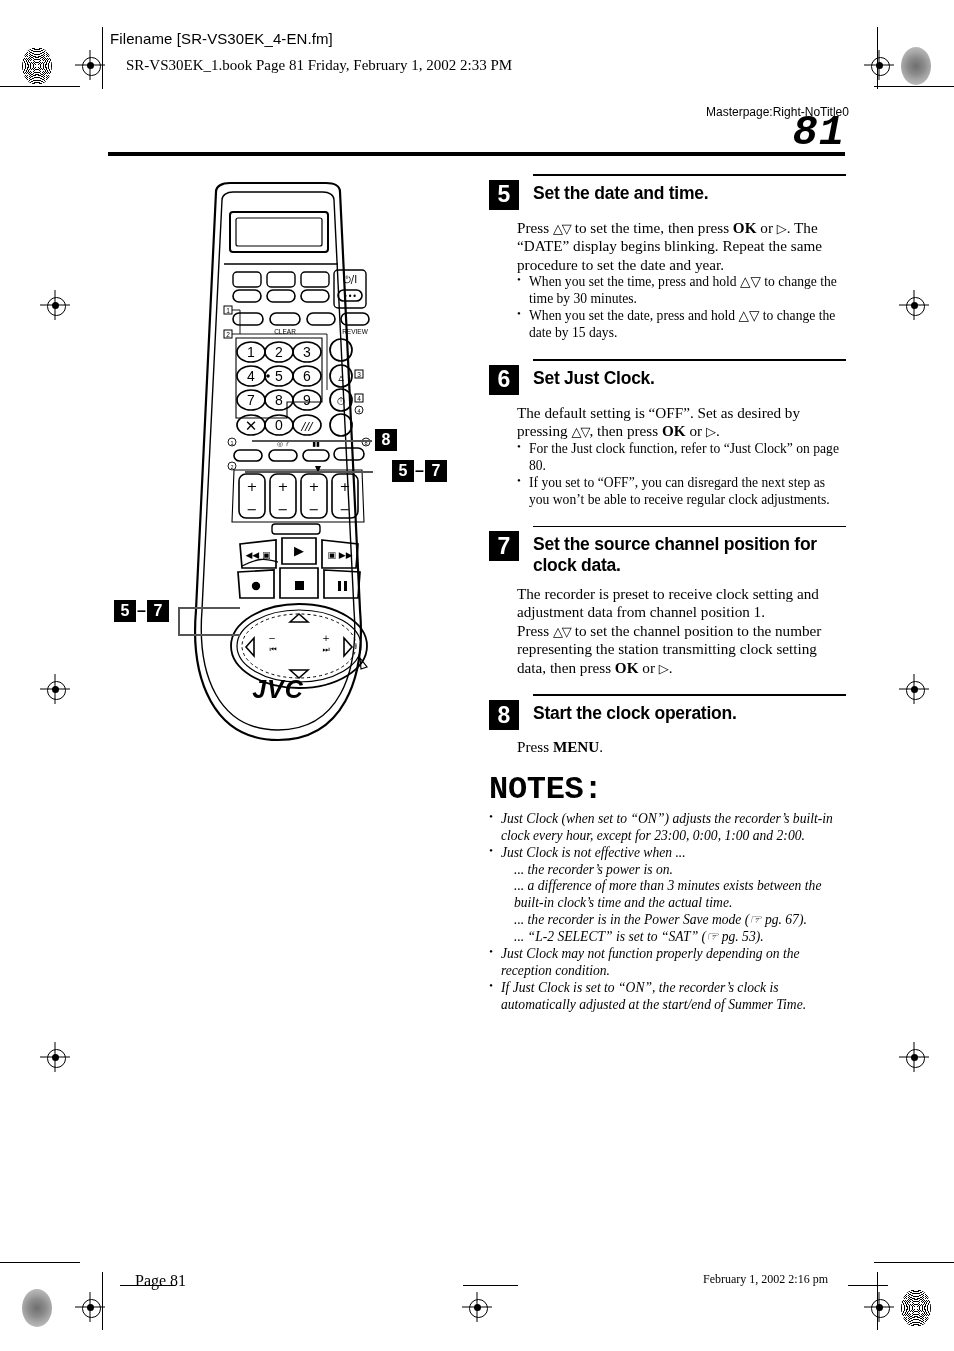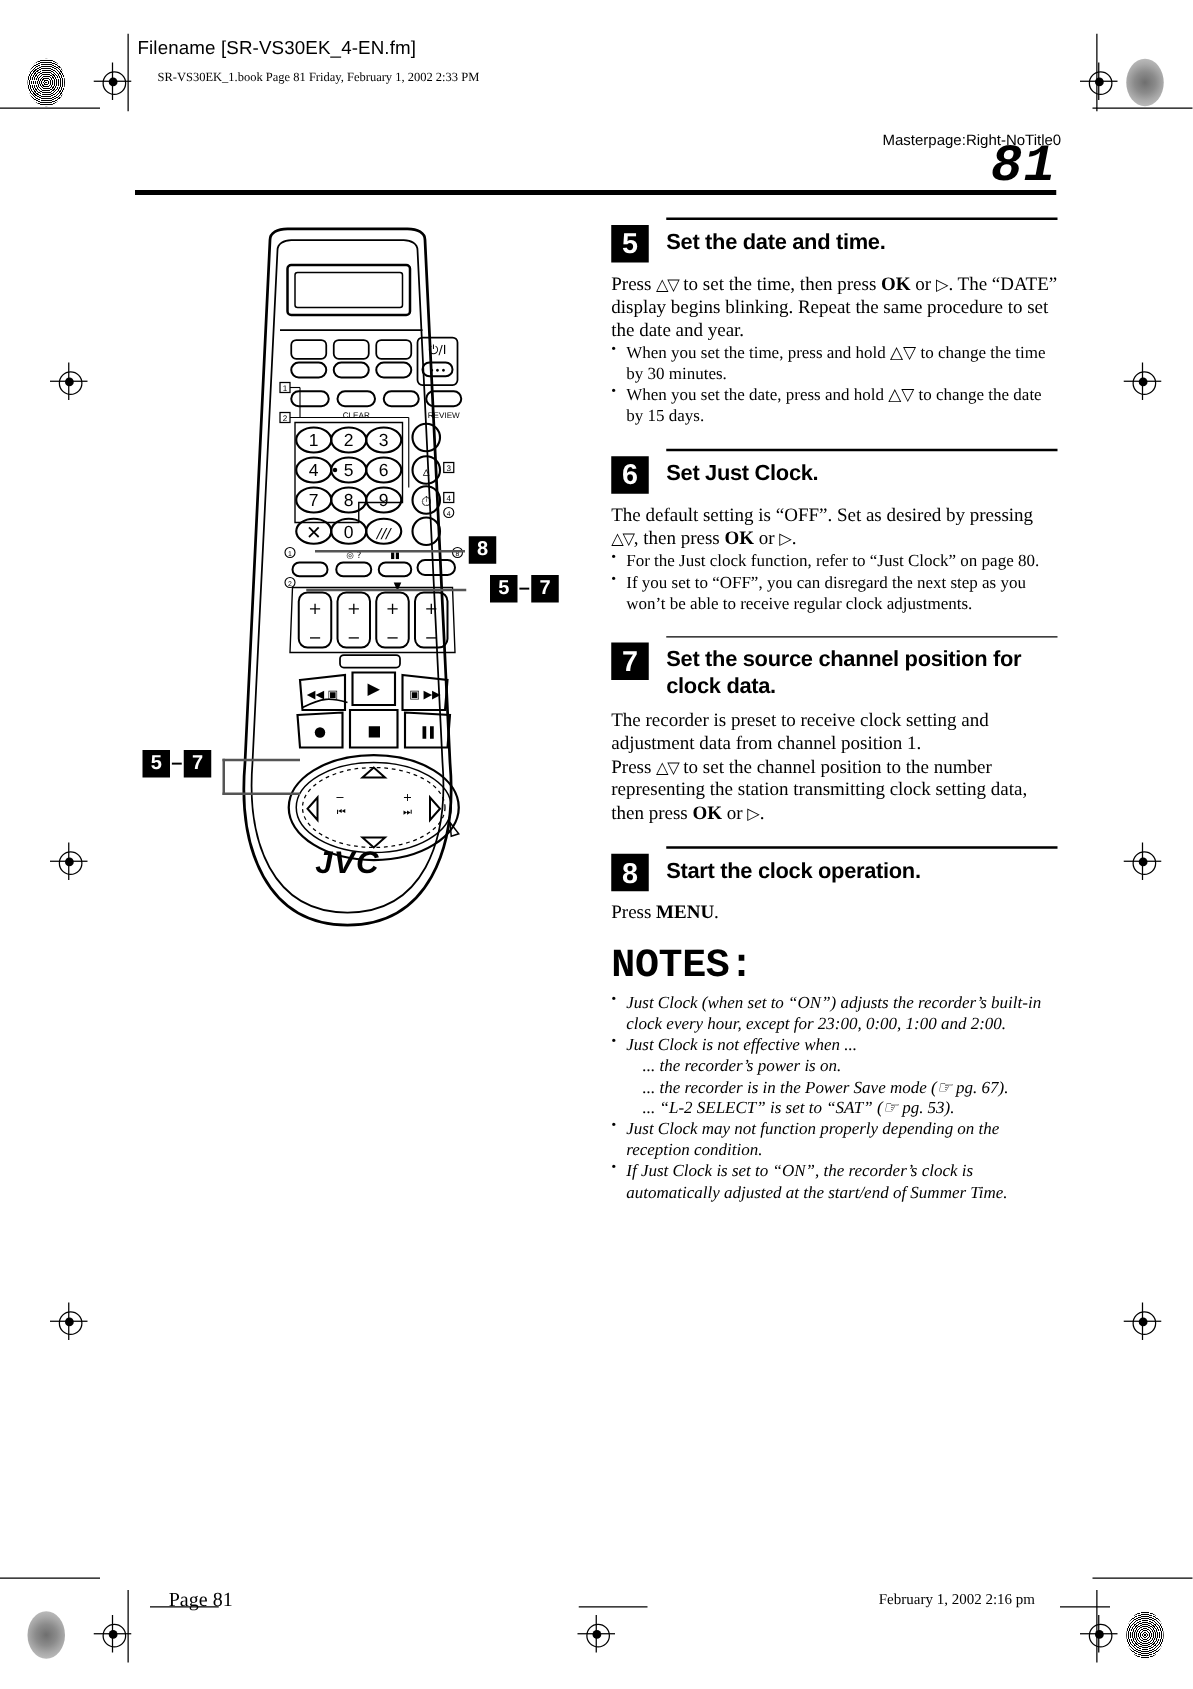--- a/index.html
+++ b/index.html
@@ -16,40 +16,40 @@
   .greydot{position:absolute;width:30px;height:38px;border-radius:50%;
      background:radial-gradient(circle at 50% 50%, #6f6f6f 0%, #8b8b8b 35%, #a9a9a9 60%, #cfcfcf 100%);}
   .greydot.fine{background:
      repeating-radial-gradient(circle at 50% 50%, #000 0px, #000 0.7px, #fff 0.7px, #fff 1.6px);}
 
   .vline{position:absolute;width:1px;background:#000;}
   .hline{position:absolute;height:1px;background:#000;}
 
   
   .filename{position:absolute;font-family:"Liberation Sans",sans-serif;font-size:15px;letter-spacing:.1px;white-space:nowrap;}
-  .bookline{position:absolute;font-family:"Liberation Serif",serif;font-size:10px;white-space:nowrap;}
+  .bookline{position:absolute;font-family:"Liberation Serif",serif;font-size:15px;white-space:nowrap;}
   .masterpage{position:absolute;font-family:"Liberation Sans",sans-serif;font-size:12px;white-space:nowrap;}
   .footleft{position:absolute;font-family:"Liberation Serif",serif;font-size:16px;white-space:nowrap;}
   .footright{position:absolute;font-family:"Liberation Serif",serif;font-size:12px;white-space:nowrap;}
 
   
   .pagenum{position:absolute;right:109px;top:112px;font-family:Liberation Mono, monospace;font-style:italic;
      font-size:42px;font-weight:700;line-height:1;letter-spacing:1px;}
   .headrule{position:absolute;left:108px;top:152px;width:737px;height:4px;background:#000;}
 
   
   .col{position:absolute;left:489px;top:174px;width:357px;}
   .steprule{height:1.6px;background:#000;margin-left:44px;}
   .stephead{display:flex;align-items:flex-start;margin-top:4px;}
   .stepnum{flex:0 0 auto;width:30px;height:30px;background:#000;color:#fff;
      font-family:"Liberation Sans",sans-serif;font-weight:700;font-size:23px;
      display:flex;align-items:center;justify-content:center;line-height:1;}
   .steptitle{margin-left:14px;font-family:"Liberation Sans",sans-serif;font-weight:700;
      font-size:17.5px;line-height:1.18;letter-spacing:-0.25px;padding-top:3px;}
-  .body{font-family:"Liberation Serif",serif;font-size:15.2px;line-height:1.22;margin-top:9px;}
+  .body{font-family:"Liberation Serif",serif;font-size:15.2px;line-height:1.22;margin-top:9px;margin-left:28px;}
   .body p{margin:0;}
   .bl{margin:0;padding:0;list-style:none;font-family:"Liberation Serif",serif;font-size:13.6px;line-height:1.25;}
   .bl li{position:relative;padding-left:12px;}
   .bl li:before{content:"\2022";position:absolute;left:0;top:-1px;font-size:11px;}
   .sub{display:block;padding-left:13px;}
   b{font-weight:700;}
   .ar{font-family:"DejaVu Sans",sans-serif;font-size:13px;letter-spacing:-1px;}
   .tri{font-family:"DejaVu Sans",sans-serif;font-size:13px;}
 
   .notes-title{font-family:Liberation Mono, monospace;font-weight:700;font-size:32px;margin-top:14px;letter-spacing:-0.3px;}
@@ -390,20 +390,21 @@
         <p><span>Press </span><b>MENU</b><span>.</span></p>
       </div>
     </div>
 
     <div class="notes-title">NOTES:</div>
     <ul class="bl notes">
       <li><span>Just Clock (when set to “ON”) adjusts the recorder’s built-in clock every hour, except for 23:00, 0:00, 1:00 and 2:00.</span></li>
       <li>
         <span>Just Clock is not effective when ...</span>
         <span class="sub">... the recorder’s power is on.</span>
+        <span class="sub">... a difference of more than 3 minutes exists between the built-in clock’s time and the actual time.</span>
         <span class="sub">... the recorder is in the Power Save mode (☞ pg. 67).</span>
         <span class="sub">... “L-2 SELECT” is set to “SAT” (☞ pg. 53).</span>
       </li>
       <li><span>Just Clock may not function properly depending on the reception condition.</span></li>
       <li><span>If Just Clock is set to “ON”, the recorder’s clock is automatically adjusted at the start/end of Summer Time.</span></li>
     </ul>
   </div>
 
   <div class="footleft" style="left:135px;top:1272px;">Page 81</div>
   <div class="footright" style="left:703px;top:1272px;">February 1, 2002 2:16 pm</div>

